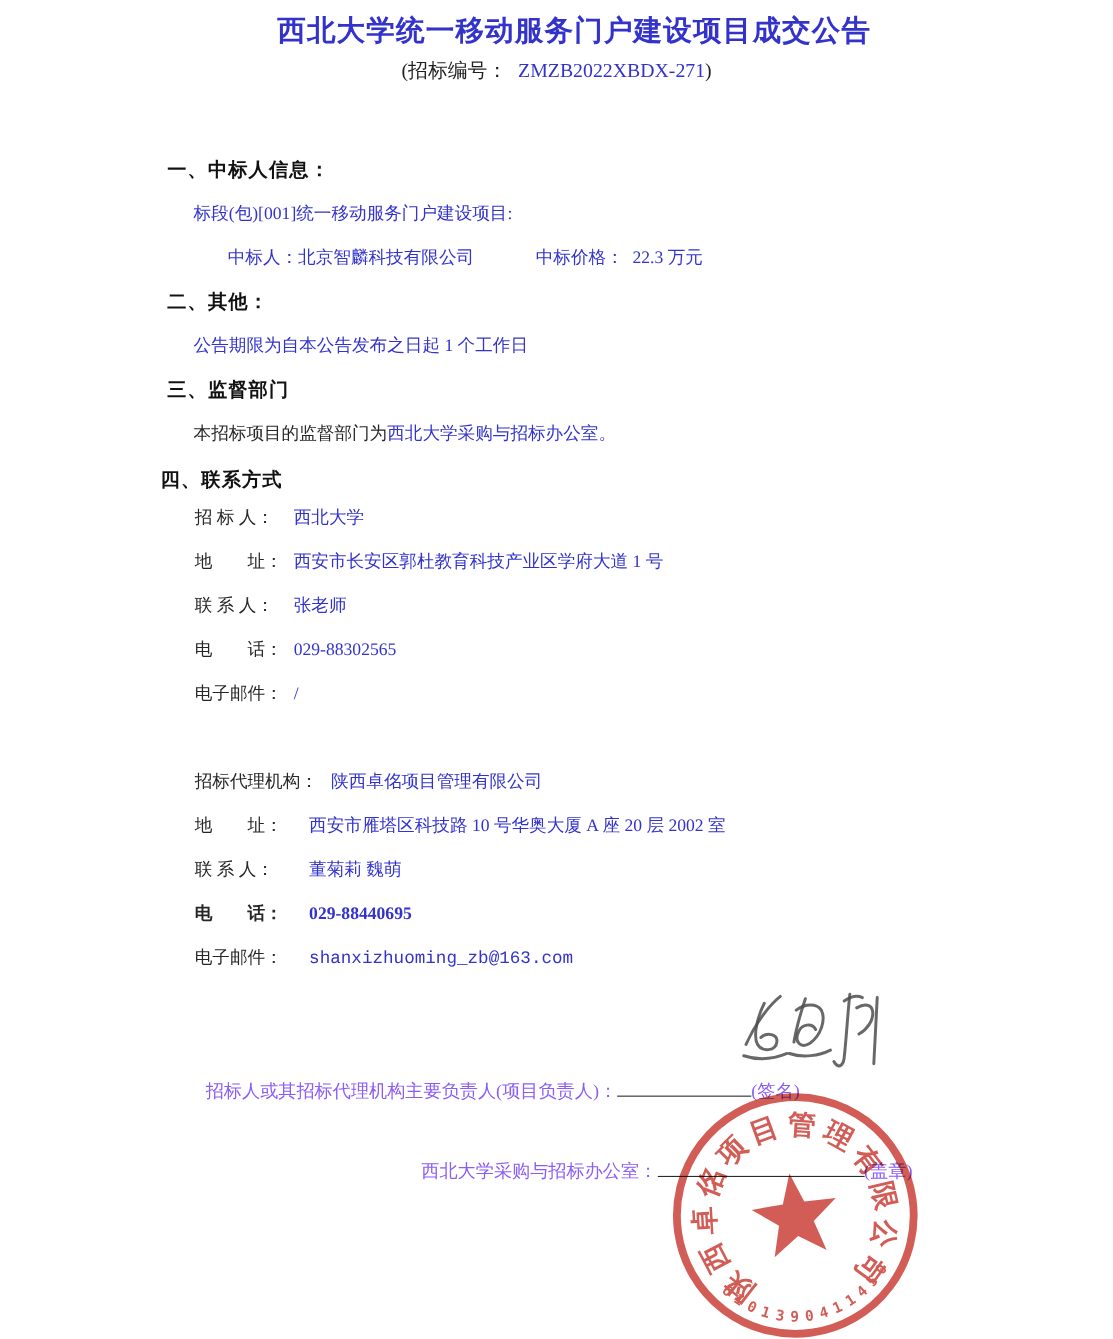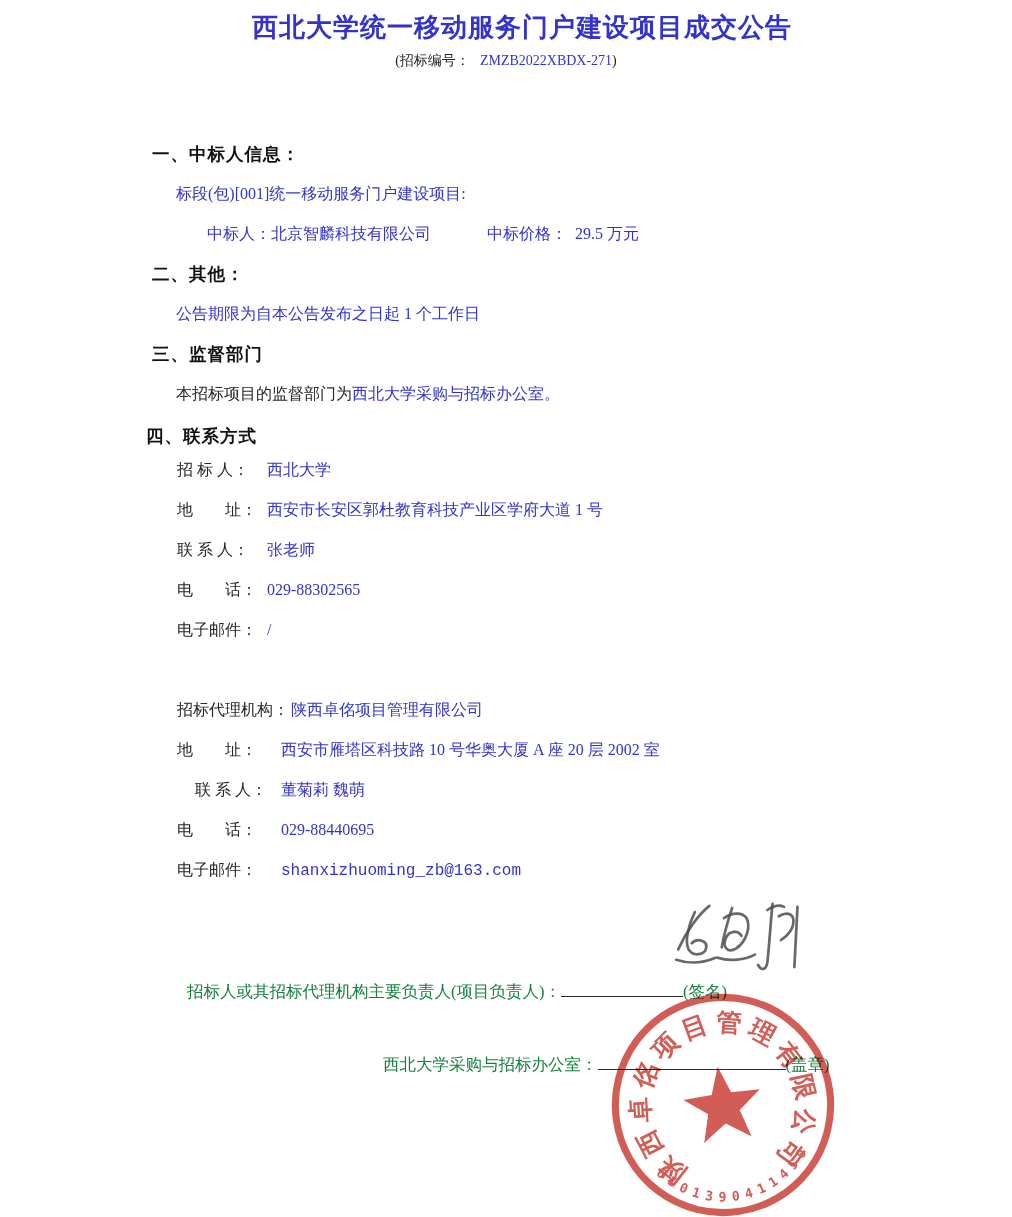--- a/index.html
+++ b/index.html
@@ -9,31 +9,31 @@
     margin:0 auto;
     background:#ffffff;
     overflow:hidden;
     font-family:"Liberation Serif","DejaVu Serif",serif;
     color:var(--body,#262626);
   }
   .abs{position:absolute;white-space:pre;}
   .center{left:0;width:1012px;text-align:center;}
   .blue{color:var(--blue,#3333cc);}
   .doc-title{top:10px;font-size:26px;font-weight:bold;letter-spacing:1px;padding-left:16px;}
-  .subtitle{top:52px;font-size:14px;color:#1f1f1f;}
+  .subtitle{top:52px;font-size:18px;color:#1f1f1f;}
   .subtitle .code{margin-left:10px;}
   .h-sec{font-size:17.5px;font-weight:bold;color:var(--heading,#111);letter-spacing:1px;}
   .body-line{font-size:16px;}
   .crow{font-size:16px;}
   .crow .lbl{display:inline-block;min-width:90px;color:#262626;}
   .crow .val{color:var(--blue,#3333cc);}
   .crow.g2 .val{margin-left:14px;}
-  .crow.wide .lbl{min-width:0;margin-right:2px;}
+  .crow.wide .lbl{min-width:0;margin-right:12px;}
   .price-part{margin-left:56px;}
-  .sign-line{font-size:16.5px;color:#15803d;}
+  .sign-line{font-size:16.5px;color:#8b5cf6;}
   .uline{display:inline-block;border-bottom:1.6px solid #2b2b2b;height:16px;vertical-align:baseline;}
   .uline.w1{width:122px;}
   .uline.w2{width:188px;}
   .sig-svg{position:absolute;left:672px;top:901px;}
   .sig-svg path{fill:none;stroke:#4d4d4d;stroke-width:2.6;stroke-linecap:round;stroke-linejoin:round;opacity:.85;}
   .stamp-svg{position:absolute;left:591px;top:973px;mix-blend-mode:multiply;opacity:.93;}
   .stamp-ring{fill:none;stroke:var(--stamp,#cf5049);stroke-width:7;}
   .stamp-star{fill:var(--stamp,#cf5049);}
   .stamp-ch{font-size:25px;font-weight:bold;fill:var(--stamp,#cf5049);font-family:"Liberation Serif","DejaVu Serif",serif;}
   .stamp-num{font-size:13px;font-weight:bold;fill:var(--stamp,#cf5049);font-family:"DejaVu Sans Mono",monospace;}
@@ -41,40 +41,40 @@
 </head>
 <body>
 
 <div class="page">
 
   <div class="abs center doc-title blue">西北大学统一移动服务门户建设项目成交公告</div>
   <div class="abs center subtitle"><span>(招标编号：</span><span class="blue code">ZMZB2022XBDX-271</span><span>)</span></div>
 
   <div class="abs h-sec" style="left:152px;top:142px;">一、中标人信息：</div>
   <div class="abs body-line blue" style="left:176px;top:184px;">标段(包)[001]统一移动服务门户建设项目:</div>
-  <div class="abs body-line" style="left:207px;top:224px;"><span class="blue">中标人：</span><span class="blue">北京智麟科技有限公司</span><span class="blue price-part">中标价格：</span><span class="blue" style="margin-left:8px;">29.5 万元</span></div>
+  <div class="abs body-line" style="left:207px;top:224px;"><span class="blue">中标人：</span><span class="blue">北京智麟科技有限公司</span><span class="blue price-part">中标价格：</span><span class="blue" style="margin-left:8px;">22.3 万元</span></div>
 
   <div class="abs h-sec" style="left:152px;top:262px;">二、其他：</div>
   <div class="abs body-line blue" style="left:176px;top:304px;">公告期限为自本公告发布之日起 1 个工作日</div>
 
   <div class="abs h-sec" style="left:152px;top:342px;">三、监督部门</div>
   <div class="abs body-line" style="left:176px;top:384px;"><span>本招标项目的监督部门为</span><span class="blue">西北大学采购与招标办公室。</span></div>
 
   <div class="abs h-sec" style="left:146px;top:424px;font-family:Liberation Mono, monospace;">四、联系方式</div>
 
   <div class="abs crow" style="left:177px;top:460px;"><span class="lbl">招 标 人：</span><span class="val">西北大学</span></div>
   <div class="abs crow" style="left:177px;top:500px;"><span class="lbl">地　　址：</span><span class="val">西安市长安区郭杜教育科技产业区学府大道 1 号</span></div>
   <div class="abs crow" style="left:177px;top:540px;"><span class="lbl">联 系 人：</span><span class="val">张老师</span></div>
   <div class="abs crow" style="left:177px;top:580px;"><span class="lbl">电　　话：</span><span class="val">029-88302565</span></div>
   <div class="abs crow" style="left:177px;top:620px;"><span class="lbl">电子邮件：</span><span class="val">/</span></div>
 
   <div class="abs crow wide" style="left:177px;top:700px;"><span class="lbl">招标代理机构：</span><span class="val">陕西卓佲项目管理有限公司</span></div>
   <div class="abs crow g2" style="left:177px;top:740px;"><span class="lbl">地　　址：</span><span class="val">西安市雁塔区科技路 10 号华奥大厦 A 座 20 层 2002 室</span></div>
-  <div class="abs crow g2" style="left:177px;top:780px;text-align:right;"><span class="lbl">联 系 人：</span><span class="val">董菊莉 魏萌</span></div>
-  <div class="abs crow g2" style="left:177px;top:820px;"><span class="lbl">电　　话：</span><span class="val">029-88440695</span></div>
+  <div class="abs crow g2" style="left:177px;top:780px;"><span class="lbl">联 系 人：</span><span class="val">董菊莉 魏萌</span></div>
+  <div class="abs crow g2" style="left:177px;top:820px;font-weight:bold;"><span class="lbl">电　　话：</span><span class="val">029-88440695</span></div>
   <div class="abs crow g2" style="left:177px;top:860px;font-family:Liberation Mono, monospace;"><span class="lbl">电子邮件：</span><span class="val">shanxizhuoming_zb@163.com</span></div>
 
   <svg class="sig-svg" width="140" height="74" viewBox="0 0 135 70" role="img" aria-label="董菊莉">
     <path d="M6,46 C14,28 26,12 36,4"></path>
     <path d="M22,10 C16,22 12,38 16,46 C20,53 32,52 33,44 C34,37 24,35 19,40"></path>
     <path d="M4,56 C16,60 30,59 42,54"></path>
     <path d="M58,6 C54,18 50,32 48,44"></path>
     <path d="M50,16 C58,10 68,10 72,16 C76,24 72,38 62,45 C54,50 48,44 52,35 C55,28 64,27 67,33"></path>
     <path d="M44,54 C56,58 70,56 80,51"></path>
     <path d="M92,8 C98,4 104,3 108,5"></path>

